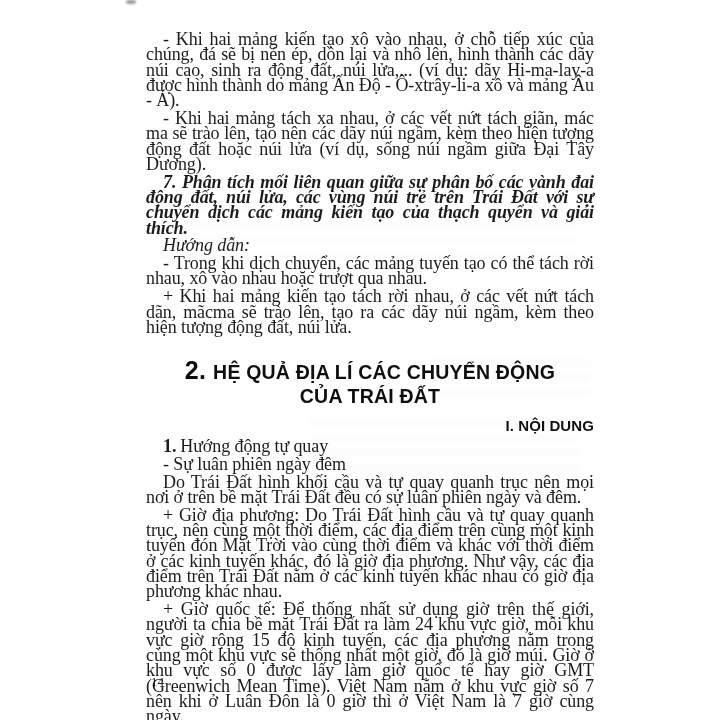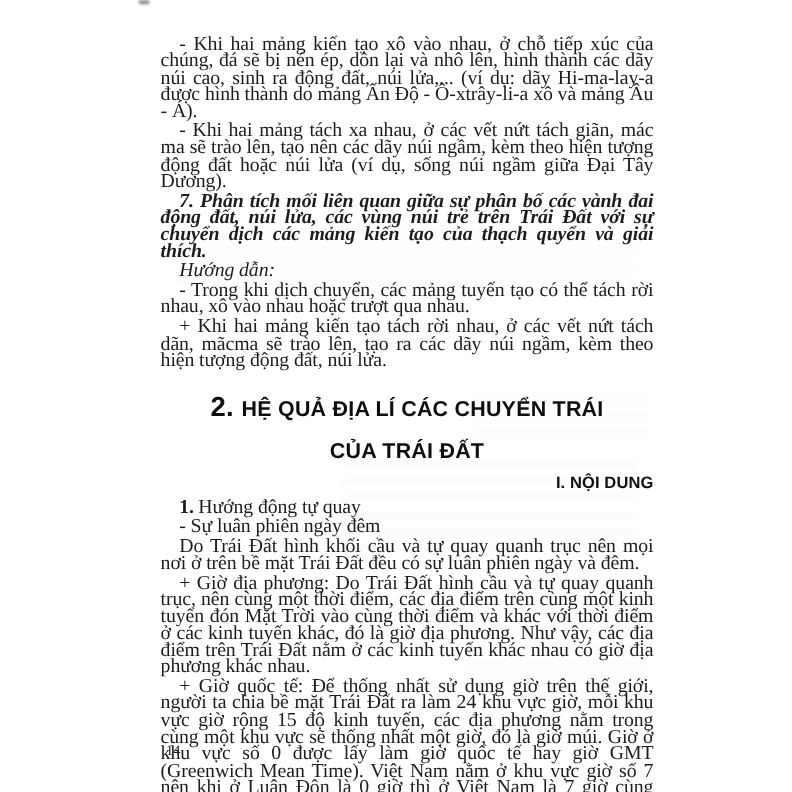--- a/index.html
+++ b/index.html
@@ -35,21 +35,21 @@
   .subnum { font-weight: bold; margin-right: 4px; }
   .chapter-heading {
     text-align: center;
     margin: 25px 0 11px 0;
     font-family: "Liberation Sans", "DejaVu Sans", sans-serif;
     font-weight: bold;
     color: #0e0e0e;
   }
   .ch-line1 { font-size: 19.5px; line-height: 20px; letter-spacing: 0.2px; }
   .ch-num  { font-size: 25px; margin-right: 7px; }
-  .ch-line2 { font-size: 19.5px; line-height: 20px; margin-top: 18px; letter-spacing: 0.2px; }
+  .ch-line2 { font-size: 19.5px; line-height: 20px; margin-top: 4px; letter-spacing: 0.2px; }
   .section-heading {
     font-family: "Liberation Sans", "DejaVu Sans", sans-serif;
     font-weight: bold;
     font-size: 15px;
     line-height: 17px;
     margin: 9px 0 5px -14px;
     color: #101010;
     text-align: right;
     letter-spacing: 0.1px;
   }
@@ -108,21 +108,21 @@
     <p class="indent it">Hướng dẫn:</p>
 
 
     <p class="indent">- Trong khi dịch chuyển, các mảng tuyến tạo có thể tách rời nhau, xô vào nhau hoặc trượt qua nhau.</p>
 
 
     <p class="indent">+ Khi hai mảng kiến tạo tách rời nhau, ở các vết nứt tách dãn, mãcma sẽ trào lên, tạo ra các dãy núi ngầm, kèm theo hiện tượng động đất, núi lửa.</p>
 
     <div class="chapter-heading">
       <div class="ch-line1">
-        <span class="ch-num">2.</span><span>HỆ QUẢ ĐỊA LÍ CÁC CHUYỂN TRÁI</span>
+        <span class="ch-num">2.</span><span>HỆ QUẢ ĐỊA LÍ CÁC CHUYỂN ĐỘNG</span>
       </div>
       <div class="ch-line2">CỦA TRÁI ĐẤT</div>
     </div>
 
     <div class="section-heading">I. NỘI DUNG</div>
 
     <p class="indent"><span class="subnum">1.</span><span>Hướng động tự quay</span></p>
 
     <p class="indent">- Sự luân phiên ngày đêm</p>
 

